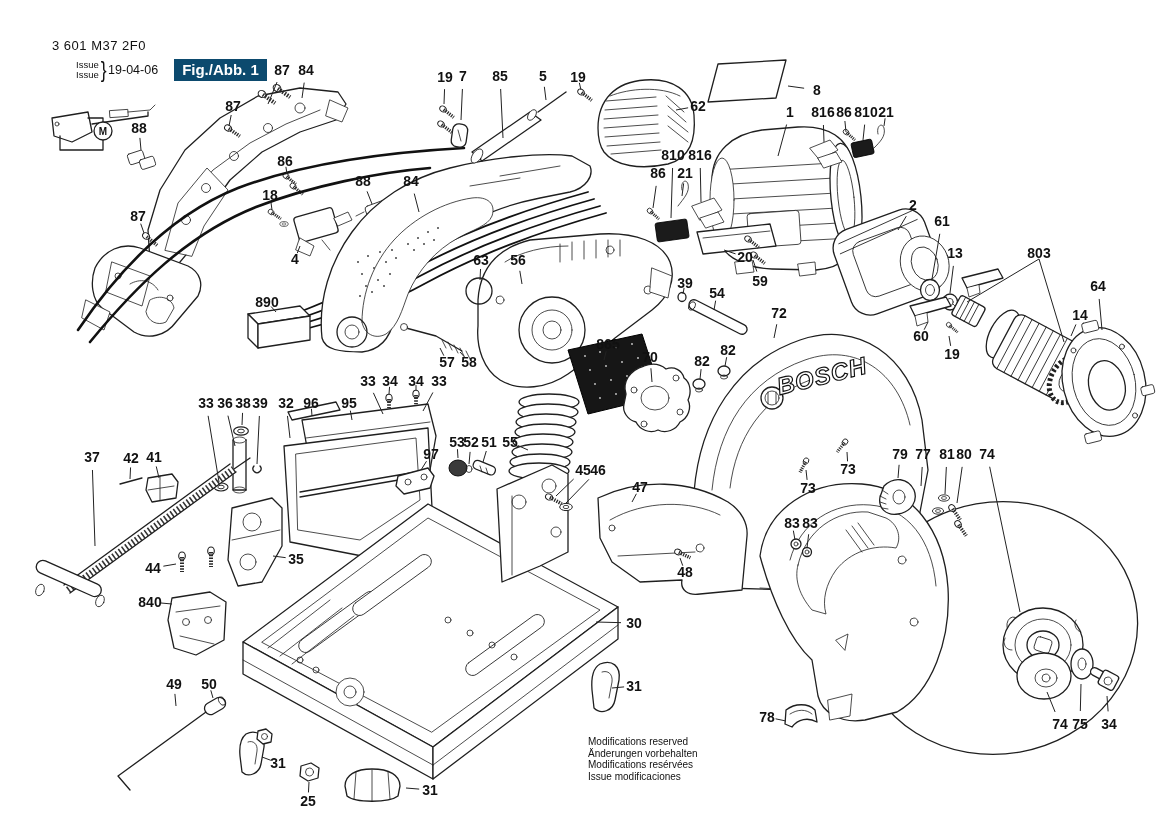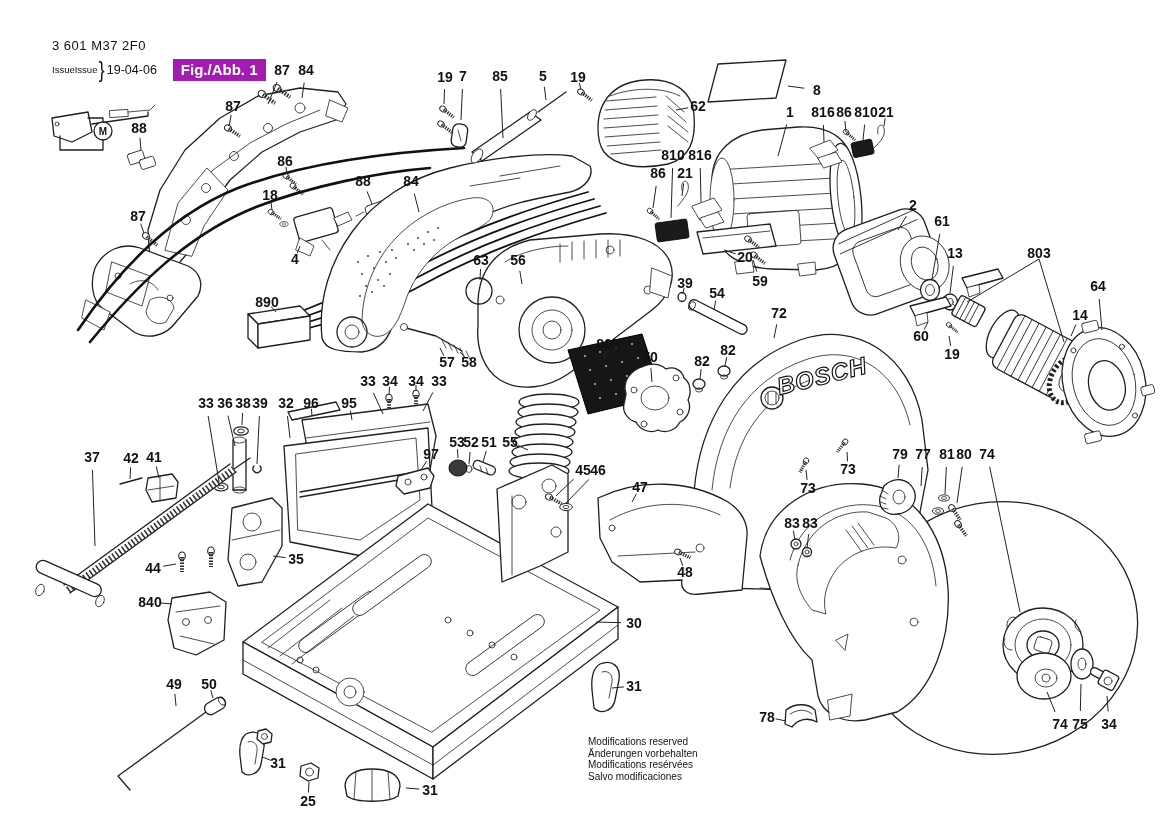--- a/index.html
+++ b/index.html
@@ -13,24 +13,24 @@
   .cable{stroke:#111;fill:none;stroke-width:2.6;stroke-linecap:round;}
   .wire{stroke:#111;fill:none;stroke-width:1.8;stroke-linecap:round;}
   .dark{fill:#1b1b1b;stroke:#000;stroke-width:0.8;}
   .dot{fill:#444;stroke:none;}
   .callout{font:bold 14px "Liberation Sans",sans-serif;fill:#111;text-anchor:middle;}
   .leader{stroke:#222;stroke-width:1;fill:none;}
   
   #titleblock{position:absolute;left:52px;top:38px;}
   .part-no{font-size:13px;letter-spacing:0.5px;}
   .issue-row{display:flex;align-items:center;margin-top:4px;}
-  .issue-stand{display:flex;flex-direction:row;font-size:9.5px;line-height:10px;}
+  .issue-stand{display:flex;flex-direction:column;font-size:9.5px;line-height:10px;margin-left:24px;}
   .brace{font-size:22px;font-weight:400;margin:0 1px 0 1px;transform:scaleX(0.8);}
   .date{font-size:12.5px;margin-right:16px;}
-  .fig-box{background:#a21caf;color:#fff;font-weight:bold;font-size:15px;padding:2px 8px 3px 8px;}
+  .fig-box{background:#0c4a6e;color:#fff;font-weight:bold;font-size:15px;padding:2px 8px 3px 8px;}
   
   #footer{position:absolute;left:588px;top:736px;font-size:10px;line-height:11.5px;}
 </style>
 </head>
 <body>
 
 <div id="page">
 
 <svg id="art" width="1169" height="826" viewBox="0 0 1169 826">
 <defs>
@@ -747,16 +747,16 @@
     <span class="brace">}</span>
     <span class="date">19-04-06</span>
     <span class="fig-box">Fig./Abb. 1</span>
   </div>
 </div>
 
 <div id="footer">
   <div>Modifications reserved</div>
   <div>Änderungen vorbehalten</div>
   <div>Modifications resérvées</div>
-  <div>Salvo modificaciones</div>
+  <div>Issue modificaciones</div>
 </div>
 
 </div>
 
 </body></html>

